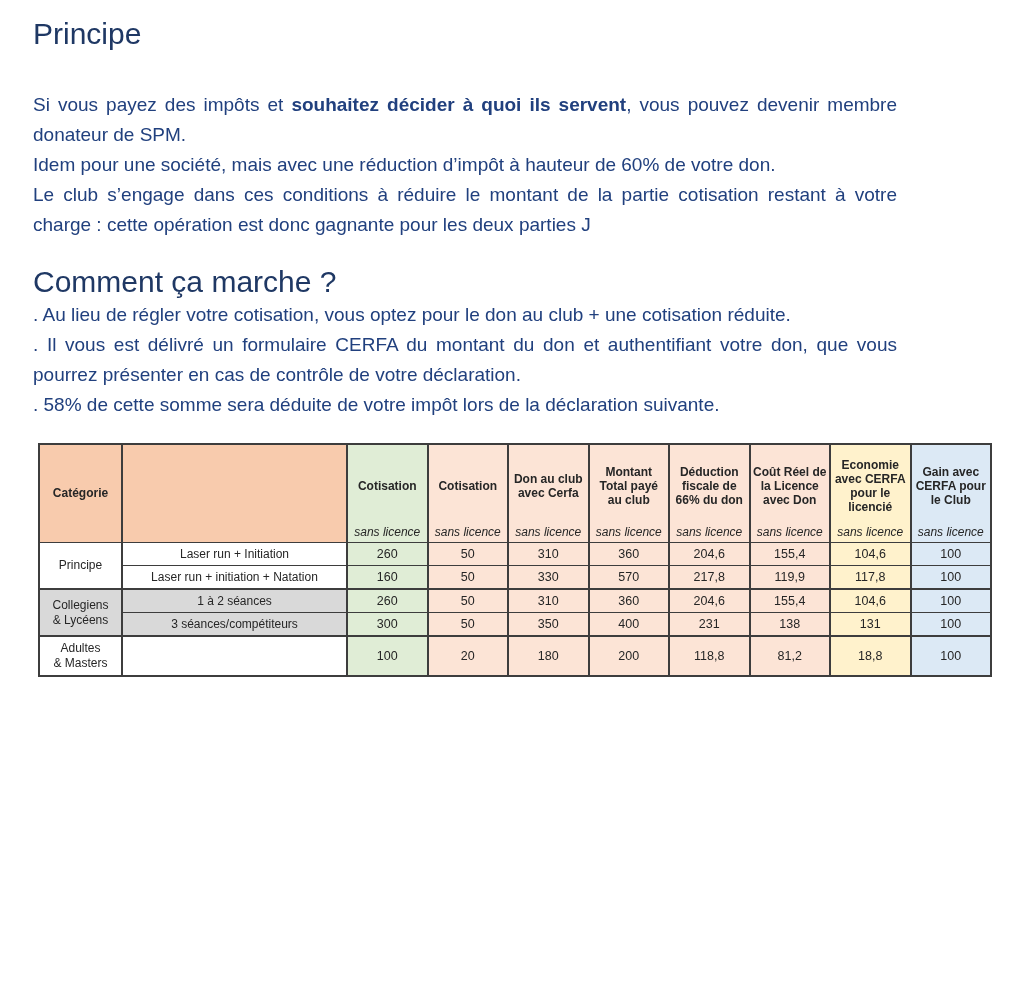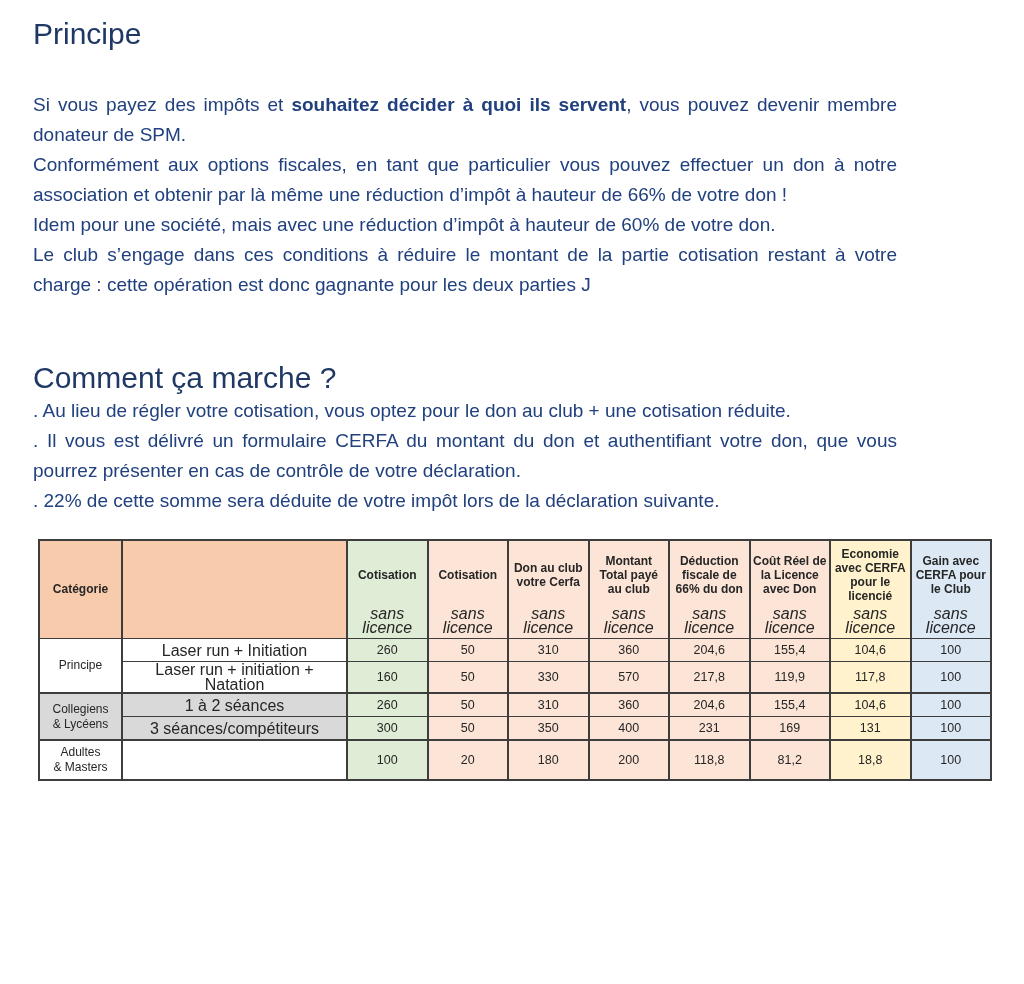--- a/index.html
+++ b/index.html
@@ -13,21 +13,21 @@
     background:#ffffff; font-family:"Liberation Sans", sans-serif;
   }
   .text-col{ margin-left:33px; width:864px; }
 
   h1{
     font-family:"Liberation Sans", sans-serif;
     font-weight:400; font-size:30px; line-height:36px;
     color:var(--heading); margin:0;
   }
   .h-principe{ padding-top:16px; }
-  .h-comment{ margin-top:60px; }
+  .h-comment{ margin-top:24px; }
 
   p.doc{
     margin:0; font-size:19px; line-height:30px; color:var(--body);
     text-align:justify;
   }
   .intro-group{ margin-top:38px; }
   .club-para{ margin-top:14px; }
   .bullet-1{ margin-top:34px; }
   .bullet-2{ margin-top:30px; }
   .bullet-3{ margin-top:24px; }
@@ -42,59 +42,58 @@
     color:var(--table-text); font-family:"Liberation Sans", sans-serif;
   }
   table.pricing th, table.pricing td{
     border:1px solid var(--border);
     border-left-width:2px; border-right-width:2px;
     padding:0 2px; overflow:hidden;
   }
   thead th{ height:97px; border-bottom-width:2px; font-weight:700; font-size:12px; vertical-align:middle; }
   .hwrap{ display:flex; flex-direction:column; height:93px; }
   .hlab{ flex:1; display:flex; align-items:center; justify-content:center; text-align:center; line-height:14px; }
-  .hsub{ font-weight:400; font-style:italic; font-size:16px; text-align:center; line-height:14px; padding-bottom:1px; }
+  .hsub{ font-weight:400; font-style:italic; font-size:12px; text-align:center; line-height:14px; padding-bottom:1px; }
   .h-orange{ background:var(--orange); }
   .h-green{ background:var(--green); }
   .h-pink{ background:var(--pink); }
   .h-yellow{ background:var(--yellow); }
   .h-blue{ background:var(--blue); }
 
   tbody td{ height:22px; text-align:center; vertical-align:middle; font-size:12.5px; line-height:15px; }
   tbody tr.tall td{ height:38px; }
   tbody tr.sep td{ border-top-width:2px; }
   td.cat{ white-space:pre-line; font-size:12px; }
-  td.frm{ font-size:16px; }
+  td.frm{ font-size:12px; }
   td.gray{ background:var(--gray); }
   td.c-green{ background:var(--green); }
   td.c-pink{ background:var(--pink); }
   td.c-yellow{ background:var(--yellow); }
   td.c-blue{ background:var(--blue); }
 </style>
 </head>
 <body>
 
 <div class="page">
   <div class="text-col">
 
     <h1 class="h-principe">Principe</h1>
 
     <div class="intro-group">
       <p class="doc"><span>Si vous payez des impôts et </span><span class="bold">souhaitez décider à quoi ils servent</span><span>, vous pouvez devenir membre donateur de SPM.</span></p>
-      <p class="doc">Conformément aux options fiscales, en tant que particulier vous pouvez effectuer un don à notre association et obtenir par là même une réduction d’impôt à hauteur de 66% de votre don !</p>
       <p class="doc">Idem pour une société, mais avec une réduction d’impôt à hauteur de 60% de votre don.</p>
     </div>
 
     <p class="doc club-para"><span>Le club s’engage dans ces conditions à réduire le montant de la partie cotisation restant à votre charge : cette opération est donc gagnante pour les deux parties </span><span>J</span></p>
 
     <h1 class="h-comment">Comment ça marche ?</h1>
 
     <p class="doc bullet-1">. Au lieu de régler votre cotisation, vous optez pour le don au club + une cotisation réduite.</p>
     <p class="doc bullet-3">. Il vous est délivré un formulaire CERFA du montant du don et authentifiant votre don, que vous pourrez présenter en cas de contrôle de votre déclaration.</p>
-    <p class="doc bullet-4">. 22% de cette somme sera déduite de votre impôt lors de la déclaration suivante.</p>
+    <p class="doc bullet-4">. 58% de cette somme sera déduite de votre impôt lors de la déclaration suivante.</p>
   </div>
 
   <div class="table-wrap">
     <table class="pricing">
       <colgroup>
         <col style="width:83px">
           <col style="width:225px">
         <col style="width:80.5px">
           <col style="width:80.5px">
           <col style="width:80.5px">
@@ -125,21 +124,21 @@
               </div>
             </th>
           <th class="h-pink">
               <div class="hwrap">
                 <div class="hlab">Cotisation</div>
                 <div class="hsub">sans licence</div>
               </div>
             </th>
           <th class="h-pink">
               <div class="hwrap">
-                <div class="hlab">Don au club votre Cerfa</div>
+                <div class="hlab">Don au club avec Cerfa</div>
                 <div class="hsub">sans licence</div>
               </div>
             </th>
           <th class="h-pink">
               <div class="hwrap">
                 <div class="hlab">Montant Total payé au club</div>
                 <div class="hsub">sans licence</div>
               </div>
             </th>
           <th class="h-pink">
@@ -205,21 +204,21 @@
           <td class="c-yellow">104,6</td>
           <td class="c-blue">100</td>
         </tr>
         <tr>
           <td class="frm gray">3 séances/compétiteurs</td>
           <td class="c-green">300</td>
           <td class="c-pink">50</td>
           <td class="c-pink">350</td>
           <td class="c-pink">400</td>
           <td class="c-pink">231</td>
-          <td class="c-pink">169</td>
+          <td class="c-pink">138</td>
           <td class="c-yellow">131</td>
           <td class="c-blue">100</td>
         </tr>
         <tr class="sep tall">
           <td class="cat">Adultes
 &amp; Masters</td>
           <td class="frm"></td>
           <td class="c-green">100</td>
           <td class="c-pink">20</td>
           <td class="c-pink">180</td>

